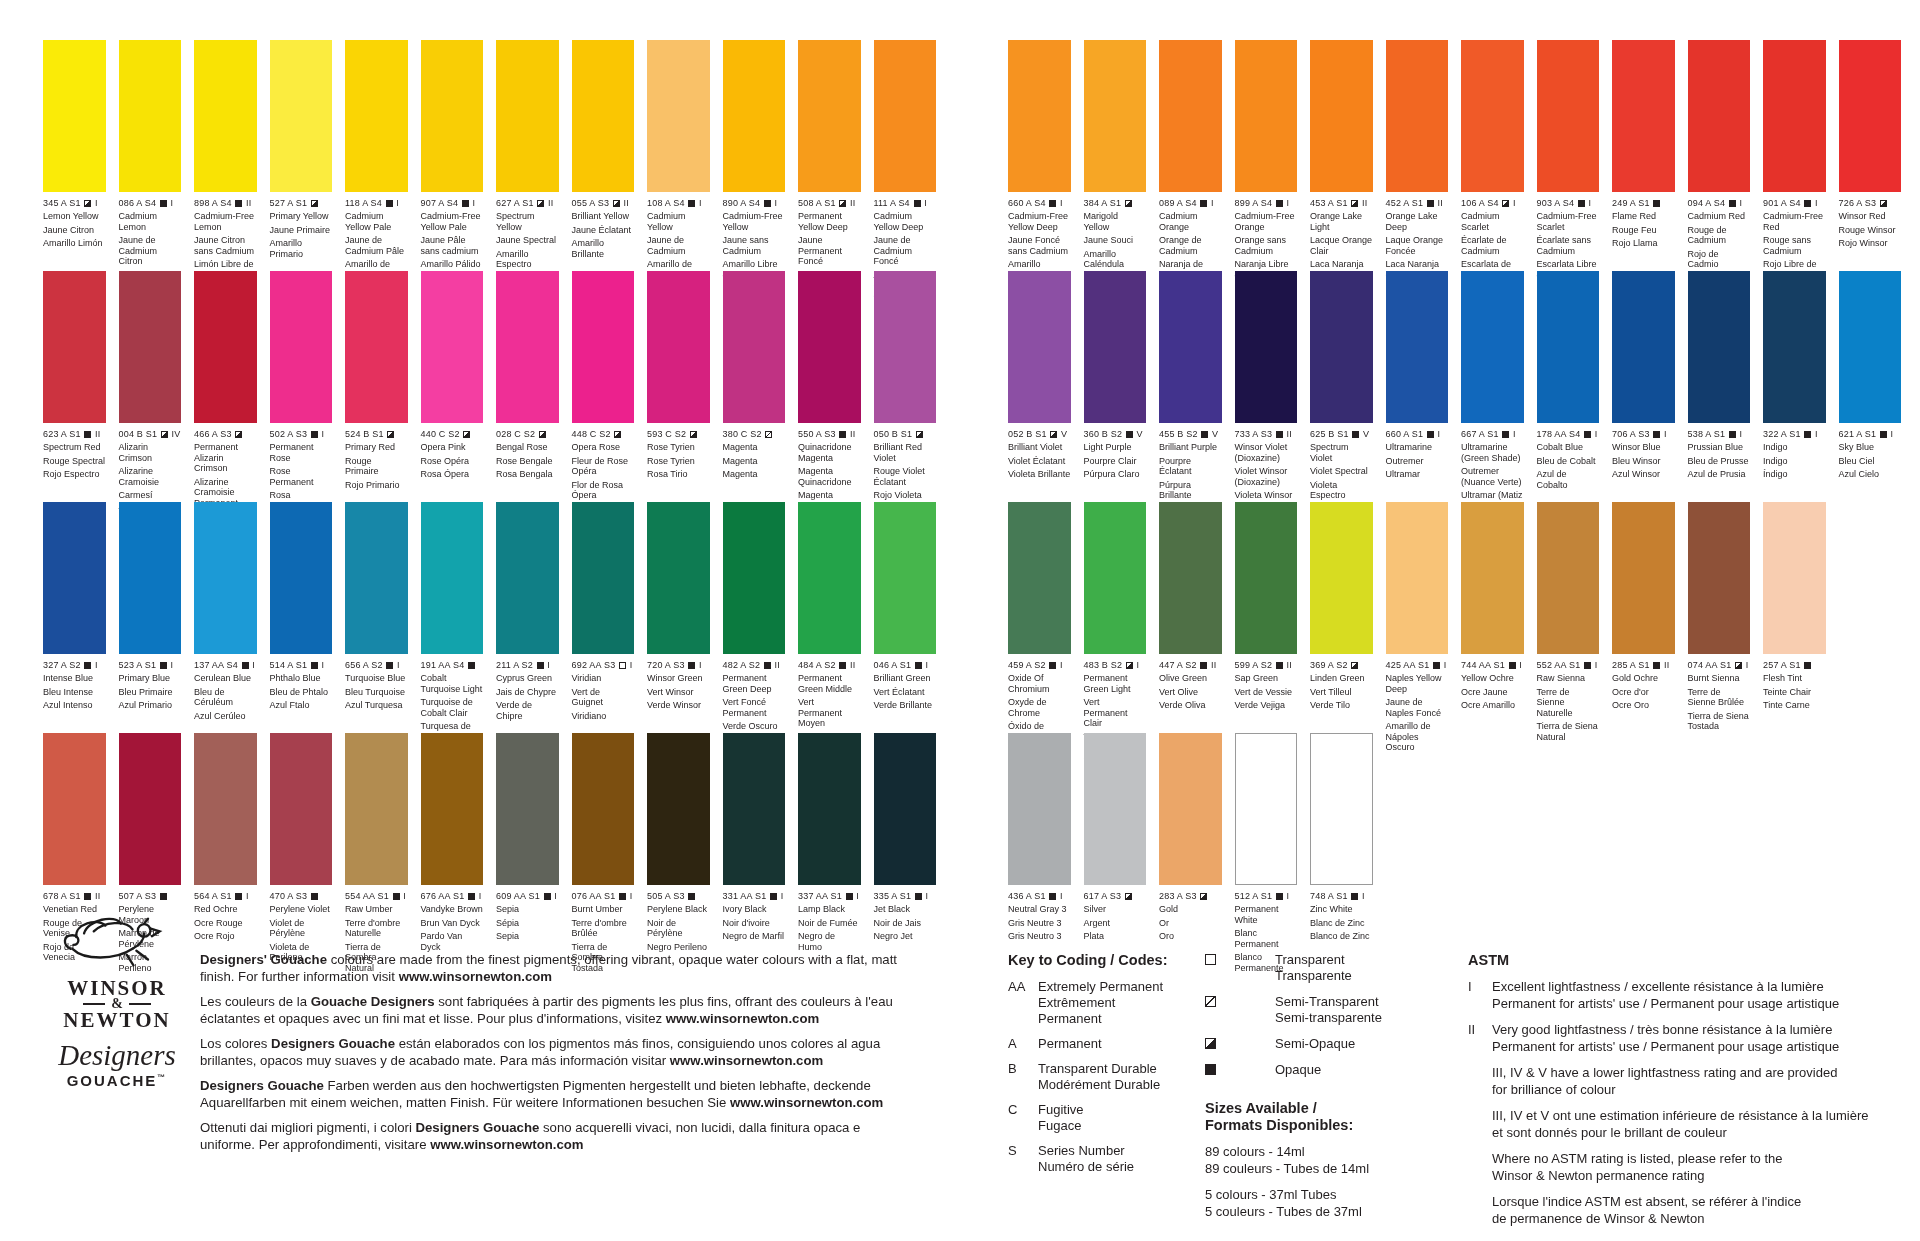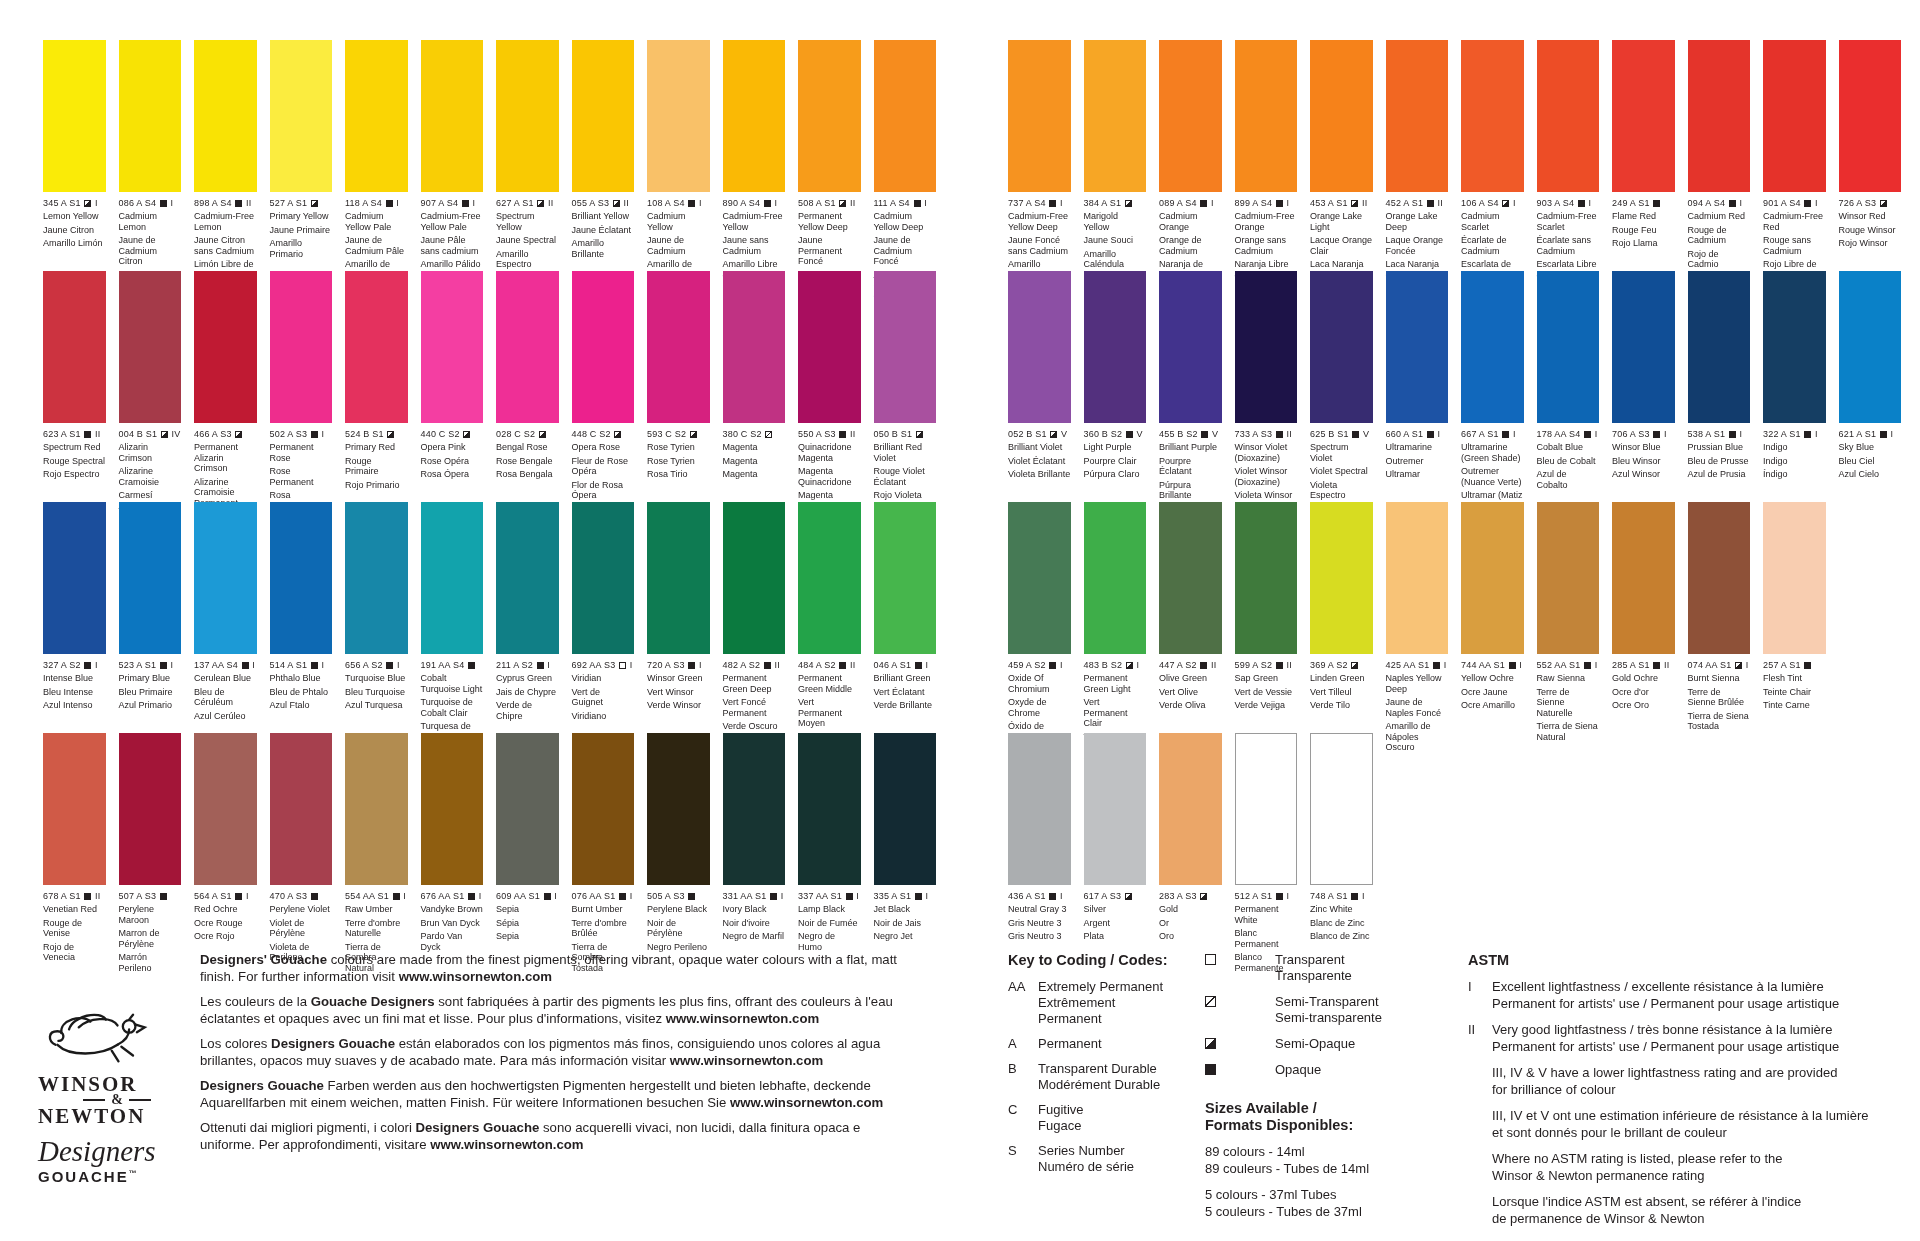--- a/index.html
+++ b/index.html
@@ -15,21 +15,21 @@
   .code{margin-top:6px;font-size:9px;line-height:10px;white-space:nowrap;letter-spacing:.2px;}
   .sym{display:inline-block;width:7px;height:7px;border:1px solid #231F20;box-sizing:border-box;
        margin:0 1px;position:relative;top:1px;background:#fff;}
   .sym.op{background:#231F20;}
   .sym.so{background:linear-gradient(135deg,#fff 49%,#231F20 49%);}
   .sym.st{background:linear-gradient(135deg,#fff 42%,#231F20 42%,#231F20 56%,#fff 56%);}
   .sym.tr{background:#fff;}
   .names{margin-top:3px;font-size:9px;line-height:10.5px;}
   .nm{margin-bottom:3px;}
   
-  #logo{position:absolute;left:38px;top:1008px;width:158px;text-align:left;}
+  #logo{position:absolute;left:38px;top:912px;width:158px;text-align:center;}
   #logo .brand{font-family:"Liberation Serif",serif;font-weight:bold;letter-spacing:2px;
                font-size:21px;line-height:20px;}
   #logo .amp-row{display:flex;align-items:center;justify-content:center;gap:6px;
                  font-family:"Liberation Serif",serif;font-weight:bold;font-size:14px;line-height:12px;}
   #logo .amp-row .dash{width:22px;height:2px;background:#231F20;}
   #logo .designers{font-family:"Liberation Serif",serif;font-style:italic;font-size:29px;
                    line-height:30px;margin-top:10px;}
   #logo .gouache{font-weight:bold;font-size:15px;letter-spacing:2px;line-height:16px;}
   #logo .tm{font-size:8px;vertical-align:super;}
   #intro{position:absolute;left:200px;top:952px;width:718px;}
@@ -539,21 +539,21 @@
           <div class="nm">Noir de Jais</div>
           <div class="nm">Negro Jet</div>
         </div>
   </div>
 </div>
   </div>
 <div id="block-right" class="block">
     <div class="row">
   <div class="cell">
     <div class="sw" style="background: rgb(246, 147, 32);"></div>
-    <div class="code"><span class="code-txt">737 A S4 </span><span class="sym op"></span><span class="astm-txt"> I</span></div>
+    <div class="code"><span class="code-txt">660 A S4 </span><span class="sym op"></span><span class="astm-txt"> I</span></div>
     <div class="names">
           <div class="nm">Cadmium-Free Yellow Deep</div>
           <div class="nm">Jaune Foncé sans Cadmium</div>
           <div class="nm">Amarillo Oscuro Libre de Cadmio</div>
         </div>
   </div>
 
   <div class="cell">
     <div class="sw" style="background: rgb(247, 166, 37);"></div>
     <div class="code"><span class="code-txt">384 A S1 </span><span class="sym so"></span><span class="astm-txt"></span></div>

